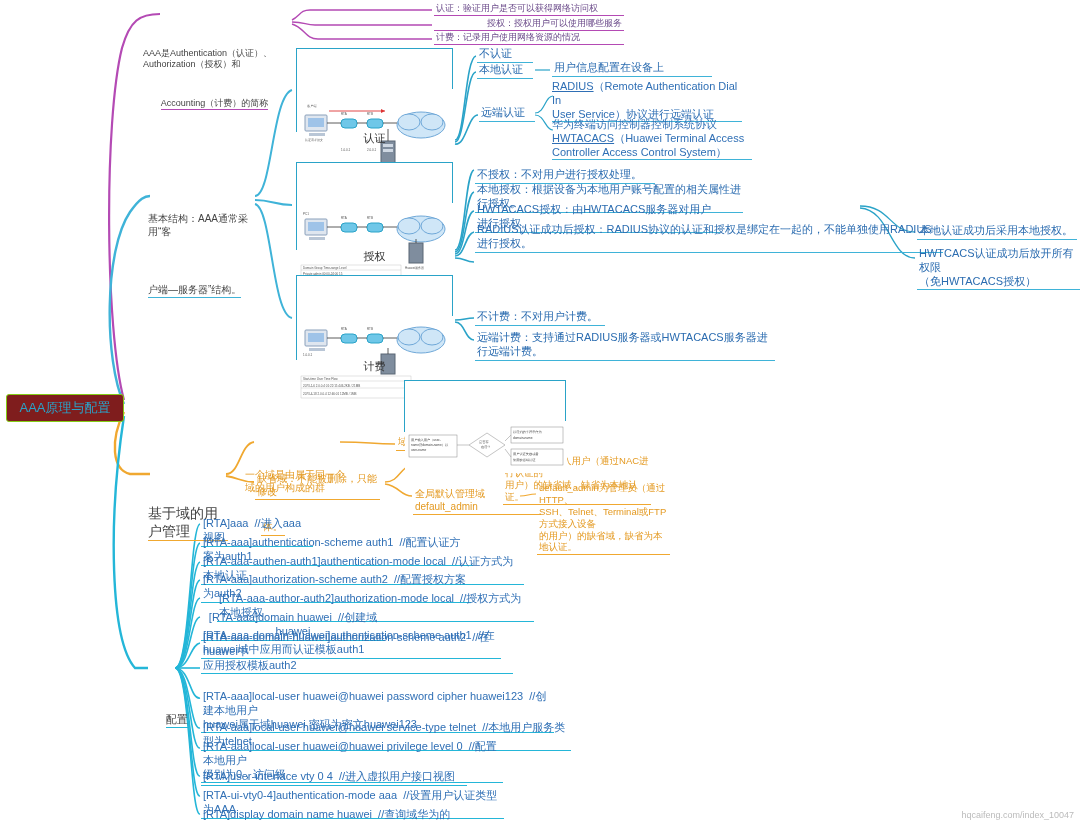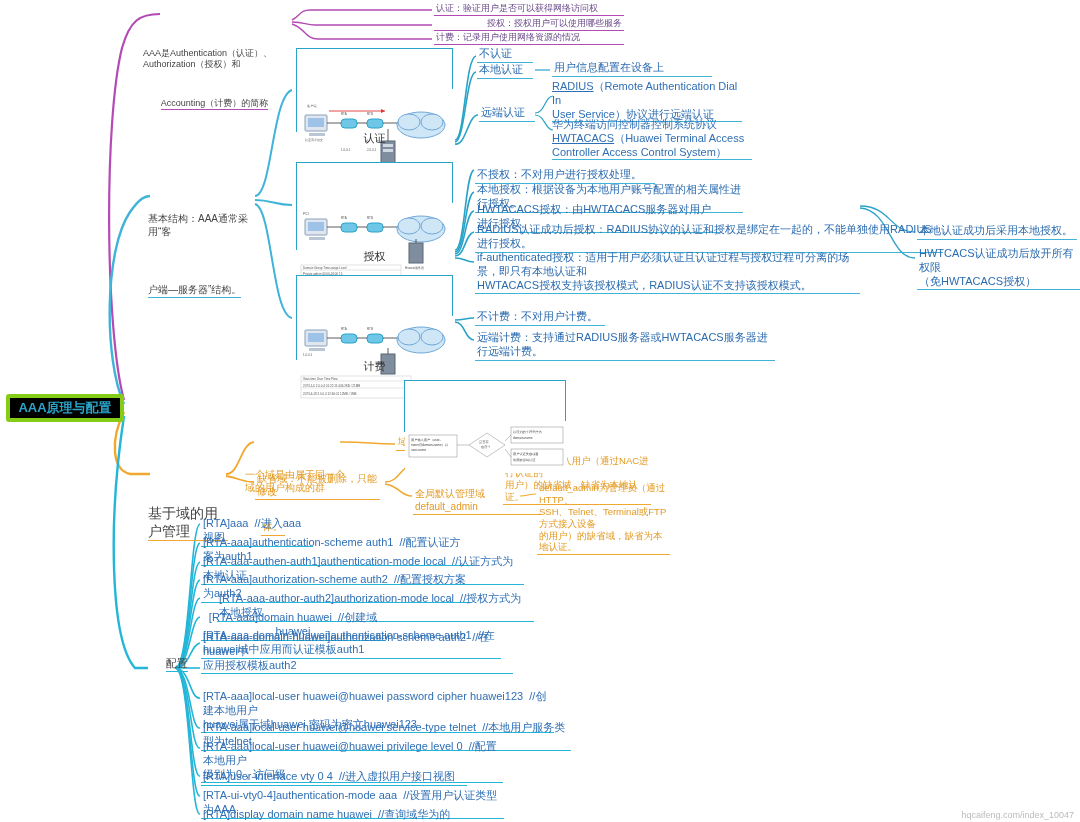--- a/index.html
+++ b/index.html
@@ -3,22 +3,22 @@
 <meta charset="utf-8">
 <style>
   html,body{margin:0;padding:0;background:#fff;}
   body{width:1080px;height:822px;position:relative;overflow:hidden;
        font-family:"Liberation Sans","DejaVu Sans",sans-serif;}
   #canvas{position:absolute;left:0;top:0;width:1080px;height:822px;}
   svg.lines{position:absolute;left:0;top:0;width:1080px;height:822px;pointer-events:none;}
   .node{position:absolute;box-sizing:border-box;white-space:pre-wrap;line-height:1.25;}
 
   
-  .root{left:6px;top:394px;width:118px;height:28px;border:4px solid #84cc16;border-radius:3px;
-        background:#000000;color:#2aa3c8;font-size:13px;display:flex;align-items:center;justify-content:center;font-weight:bold;}
+  .root{left:6px;top:394px;width:118px;height:28px;border:1px solid #84cc16;border-radius:3px;
+        background:#7f1d1d;color:#2aa3c8;font-size:13px;display:flex;align-items:center;justify-content:center;}
 
   
   .u{border-bottom:1px solid #3fb3d8;color:#2b6cb0;font-size:11px;padding:1px 2px;}
   .u.cyan{border-bottom-color:#24b6d8;color:#2f6fb5;}
   .u.orange{border-bottom-color:#f0a830;color:#e49a22;}
   .u.purple{border-bottom-color:#b44ab4;color:#6b4b8a;}
   .plain{color:#333;font-size:11px;}
   .caption{font-size:11px;color:#333;text-align:center;}
 
   
@@ -185,22 +185,20 @@
       <text x="6" y="78" font-size="3" fill="#555">Public      admin    08:00-18:00      3</text>
       <text x="6" y="84" font-size="3" fill="#555">Public      Staff       08:00-18:00      2</text>
     </svg>
   </div>
   <div class="node caption" style="left:296px;top:250px;width:157px;">授权</div>
 
   <div class="node u" style="left:475px;top:167px;width:180px;">不授权：不对用户进行授权处理。</div>
   <div class="node u" style="left:475px;top:182px;width:268px;">本地授权：根据设备为本地用户账号配置的相关属性进行授权。</div>
   <div class="node u" style="left:475px;top:202px;width:245px;">HWTACACS授权：由HWTACACS服务器对用户进行授权。</div>
   <div class="node u" style="left:475px;top:222px;width:468px;">RADIUS认证成功后授权：RADIUS协议的认证和授权是绑定在一起的，不能单独使用RADIUS进行授权。</div>
-  <div class="node u" style="left:475px;top:250px;width:385px;">if-authenticated授权：适用于用户必须认证且认证过程与授权过程可分离的场景，即只有本地认证和
-HWTACACS授权支持该授权模式，RADIUS认证不支持该授权模式。</div>
 
   <div class="node u" style="left:917px;top:223px;width:160px;">本地认证成功后采用本地授权。</div>
   <div class="node u" style="left:917px;top:246px;width:163px;">HWTCACS认证成功后放开所有权限
 （免HWTACACS授权）</div>
 
   <div class="node imgbox" style="left:296px;top:275px;width:157px;height:85px;">
     <svg viewBox="0 0 157 85" width="157" height="85">
       <rect x="0" y="0" width="157" height="85" fill="#ffffff"></rect>
       <rect x="8" y="14" width="22" height="16" rx="1" fill="#dfe6ef" stroke="#8aa0bb"></rect>
       <rect x="11" y="17" width="16" height="9" fill="#9fc3e8"></rect>
@@ -268,21 +266,21 @@
       <text x="108" y="18" font-size="3.2" fill="#444">domain-name</text>
       <rect x="106" y="28" width="52" height="16" fill="#fff" stroke="#888" stroke-width="0.5"></rect>
       <text x="108" y="34" font-size="3.2" fill="#444">用户认证失败或者</text>
       <text x="108" y="40" font-size="3.2" fill="#444">使用缺省域认证</text>
       <line x1="52" y1="24" x2="64" y2="24" stroke="#888" stroke-width="0.5"></line>
       <line x1="100" y1="20" x2="106" y2="14" stroke="#888" stroke-width="0.5"></line>
       <line x1="100" y1="28" x2="106" y2="36" stroke="#888" stroke-width="0.5"></line>
     </svg>
   </div>
 
-  <div class="node" style="left:148px;top:632px;width:40px;">
+  <div class="node" style="left:148px;top:688px;width:40px;">
     <div class="plain" style="font-size:11px;color:#444;border-bottom:1px solid #24b6d8;display:inline-block;">配置</div>
   </div>
 
   <div class="node u cyan cfgline" style="left:201px;top:516px;width:112px;">[RTA]aaa  //进入aaa视图</div>
   <div class="node u cyan cfgline" style="left:201px;top:535px;width:272px;">[RTA-aaa]authentication-scheme auth1  //配置认证方案为auth1</div>
   <div class="node u cyan cfgline" style="left:201px;top:554px;width:323px;">[RTA-aaa-authen-auth1]authentication-mode local  //认证方式为本地认证</div>
   <div class="node u cyan cfgline" style="left:201px;top:572px;width:270px;">[RTA-aaa]authorization-scheme auth2  //配置授权方案为auth2</div>
   <div class="node u cyan cfgline" style="left:201px;top:591px;width:317px;margin-left:16px;">[RTA-aaa-author-auth2]authorization-mode local  //授权方式为本地授权</div>
   <div class="node u cyan cfgline" style="left:201px;top:610px;width:184px;text-align:center;">[RTA-aaa]domain huawei  //创建域huawei</div>
   <div class="node u cyan cfgline" style="left:201px;top:628px;width:300px;">[RTA-aaa-domain-huawei]authentication-scheme auth1  //在

